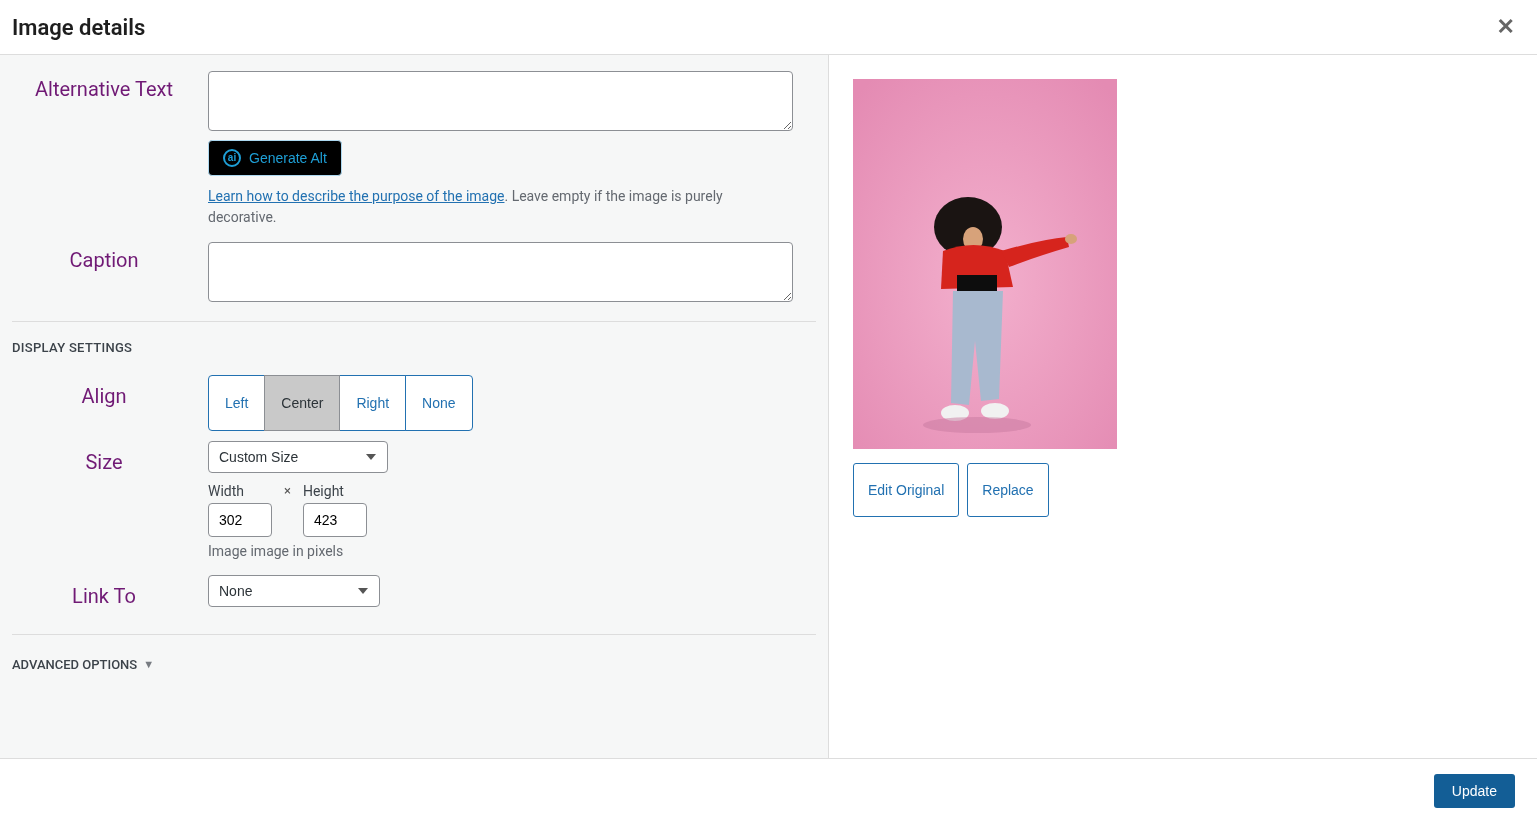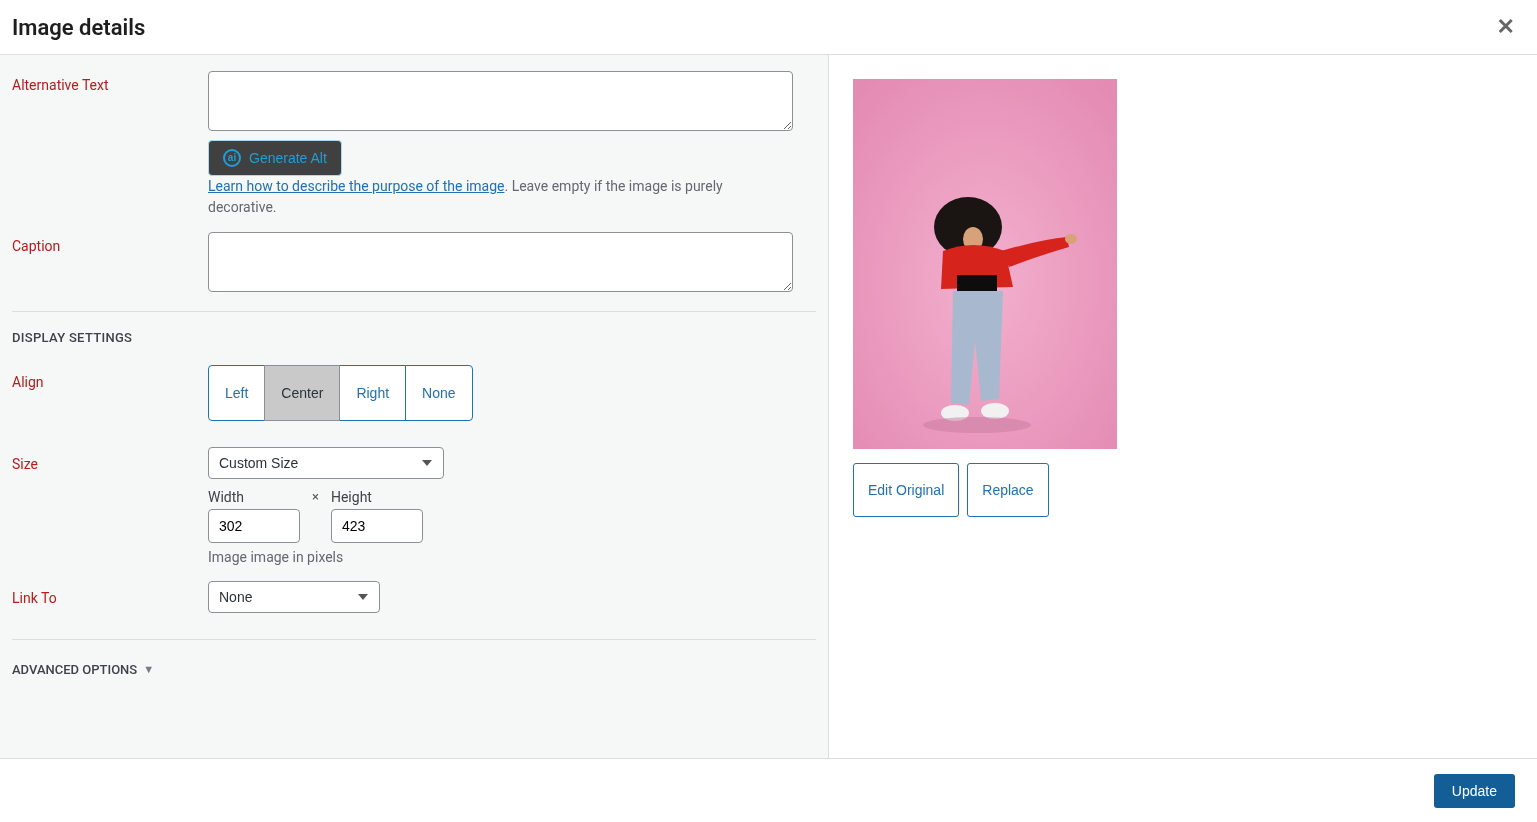--- a/index.html
+++ b/index.html
@@ -49,25 +49,25 @@
     background: #fff;
     padding: 24px;
   }
   .form-row {
     display: flex;
     align-items: flex-start;
     margin-bottom: 8px;
   }
   .form-label {
     flex: 0 0 196px;
-    text-align: left;
+    text-align: center;
     padding-right: 12px;
     padding-top: 6px;
-    color: #b91c1c;
-    font-size: 14px;
+    color: #701a75;
+    font-size: 20px;
   }
   .form-field {
     flex: 1;
     max-width: 585px;
   }
   textarea.big {
     width: 100%;
     border: 1px solid #8c8f94;
     border-radius: 4px;
     background: #fff;
@@ -75,21 +75,21 @@
     font-family: inherit;
     font-size: 14px;
     padding: 6px 8px;
   }
   .alt-textarea { height: 60px; }
   .caption-textarea { height: 60px; }
   .gen-alt-btn {
     display: inline-flex;
     align-items: center;
     gap: 8px;
-    background: #404040;
+    background: #000000;
     border: 1px solid #add8f0;
     color: #1e9fd6;
     padding: 8px 14px;
     border-radius: 4px;
     font-size: 14px;
     cursor: pointer;
     margin-top: 6px;
   }
   .gen-alt-btn .gicon {
     width: 18px; height: 18px;
@@ -99,20 +99,21 @@
     align-items: center;
     justify-content: center;
     font-size: 10px;
     font-weight: bold;
     color: #1e9fd6;
     line-height: 1;
   }
   .help-text {
     color: #646970;
     font-size: 14px;
+    margin-top: 10px;
     line-height: 1.5;
   }
   .help-text a {
     color: #2271b1;
     text-decoration: underline;
   }
   hr.sep {
     border: none;
     border-top: 1px solid #ddd;
     margin: 16px 0 18px 0;
@@ -170,30 +171,30 @@
     position: absolute;
     right: 12px;
     top: 50%;
     width: 0; height: 0;
     border-left: 5px solid transparent;
     border-right: 5px solid transparent;
     border-top: 6px solid #555;
     transform: translateY(-50%);
     pointer-events: none;
   }
-  .size-select { width: 236px; }
+  .size-select { width: 180px; }
   .linkto-select { width: 172px; }
   .dim-row {
     display: flex;
     gap: 12px;
   }
   .dim-col { display: flex; flex-direction: column; }
   .dim-label { color: #3c434a; font-size: 14px; margin-bottom: 4px; }
   .dim-input {
-    width: 92px;
+    width: 64px;
     border: 1px solid #8c8f94;
     border-radius: 4px;
     padding: 8px 10px;
     font-size: 14px;
   }
   .dim-x { padding-bottom: 10px; color: #555; font-size: 13px; }
   .dim-hint { color: #646970; font-size: 14px; margin-top: 6px; }
   .adv-row {
     display: flex;
     align-items: center;
@@ -290,21 +291,21 @@
       <div class="form-field">
         <div class="btn-group">
           <button>Left</button>
           <button class="active">Center</button>
           <button>Right</button>
           <button>None</button>
         </div>
       </div>
     </div>
 
-    <div class="form-row" style="margin-top:26px;">
+    <div class="form-row" style="margin-top:10px;">
       <div class="form-label" style="padding-top:9px;">Size</div>
       <div class="form-field">
         <div class="select-wrap">
           <select class="size-select">
             <option>Custom Size</option>
           </select>
         </div>
         <div class="dim-row" style="margin-top:10px;">
           <div class="dim-col">
             <span class="dim-label">Width</span>

